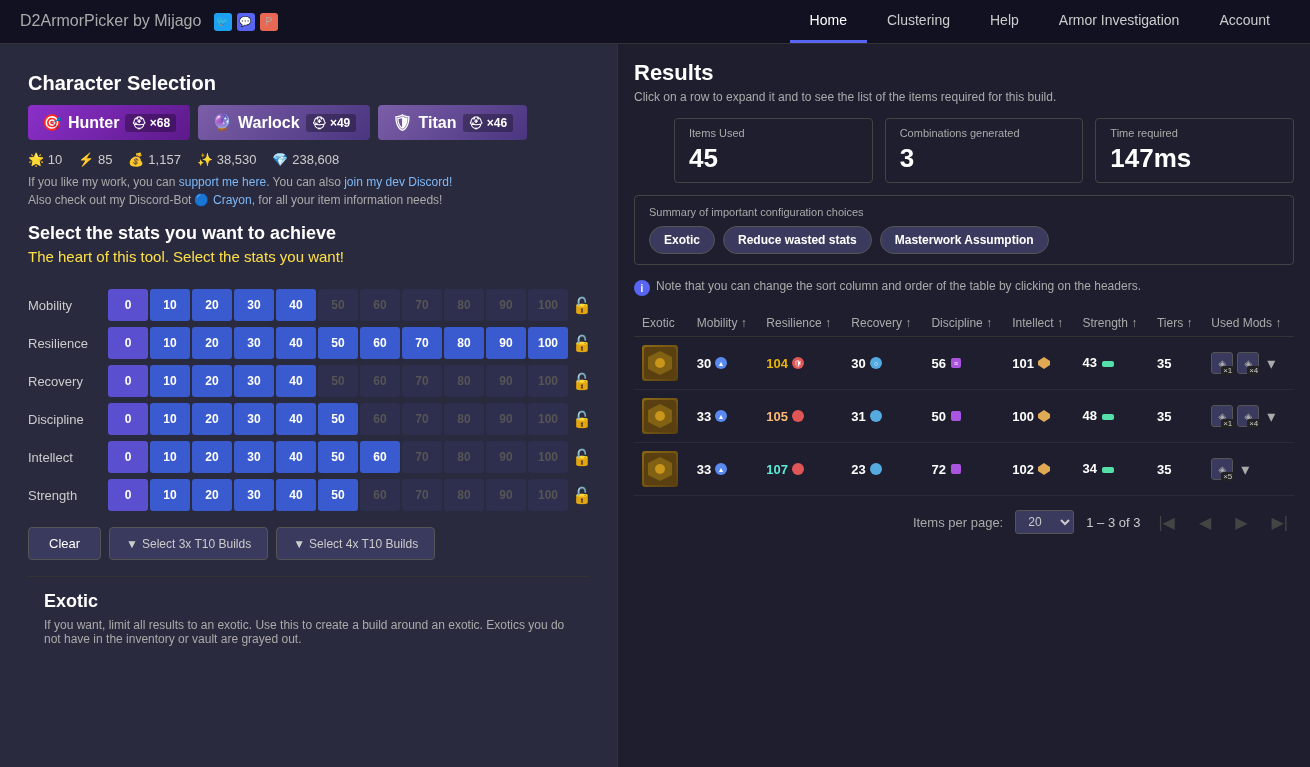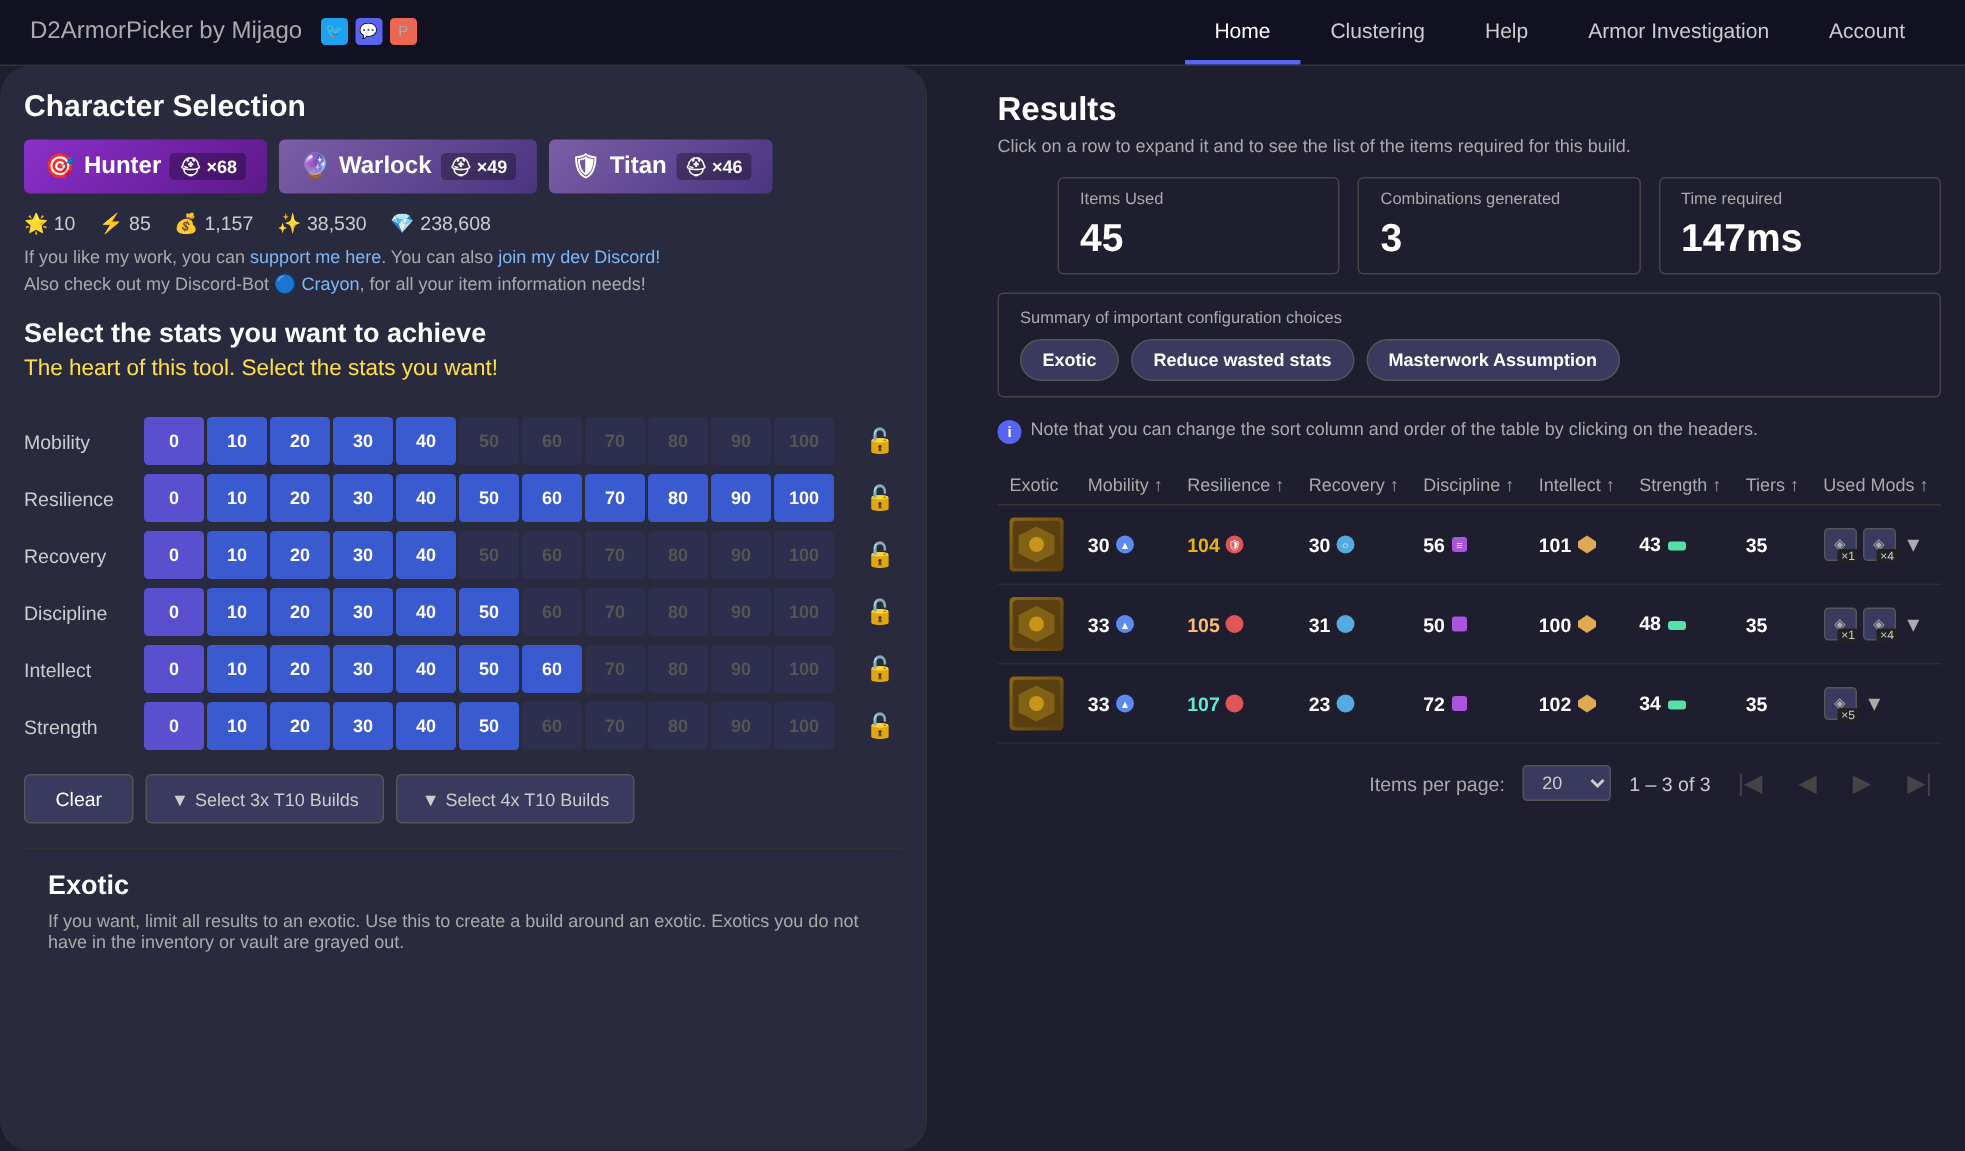--- a/index.html
+++ b/index.html
@@ -49,24 +49,23 @@
     .main-layout {
       display: flex;
       height: calc(767px - 44px);
     }
 
     
     .left-panel {
       width: 618px;
       min-width: 618px;
       background: #2a2a3e;
-      padding: 16px;
+      padding: 28px;
       overflow-y: auto;
       border-right: 1px solid #333;
-      border-radius: 20px;
     }
 
     
     .section-title {
       font-size: 20px;
       font-weight: bold;
       color: #fff;
       margin-bottom: 10px;
     }
     .character-buttons {
@@ -160,21 +159,20 @@
       font-size: 18px; font-weight: bold; color: #fff; margin-bottom: 6px;
     }
     .exotic-desc { font-size: 12px; color: #aaa; }
 
     
     .right-panel {
       flex: 1;
       background: #1e1e2e;
       padding: 16px;
       overflow-y: auto;
-      margin-left: 31px;
     }
 
     .results-title {
       font-size: 22px; font-weight: bold; color: #fff; margin-bottom: 4px;
     }
     .results-sub { font-size: 12px; color: #aaa; margin-bottom: 14px; }
 
     
     .stats-cards {
       display: flex; gap: 12px; margin-bottom: 12px; padding-left: 40px;

